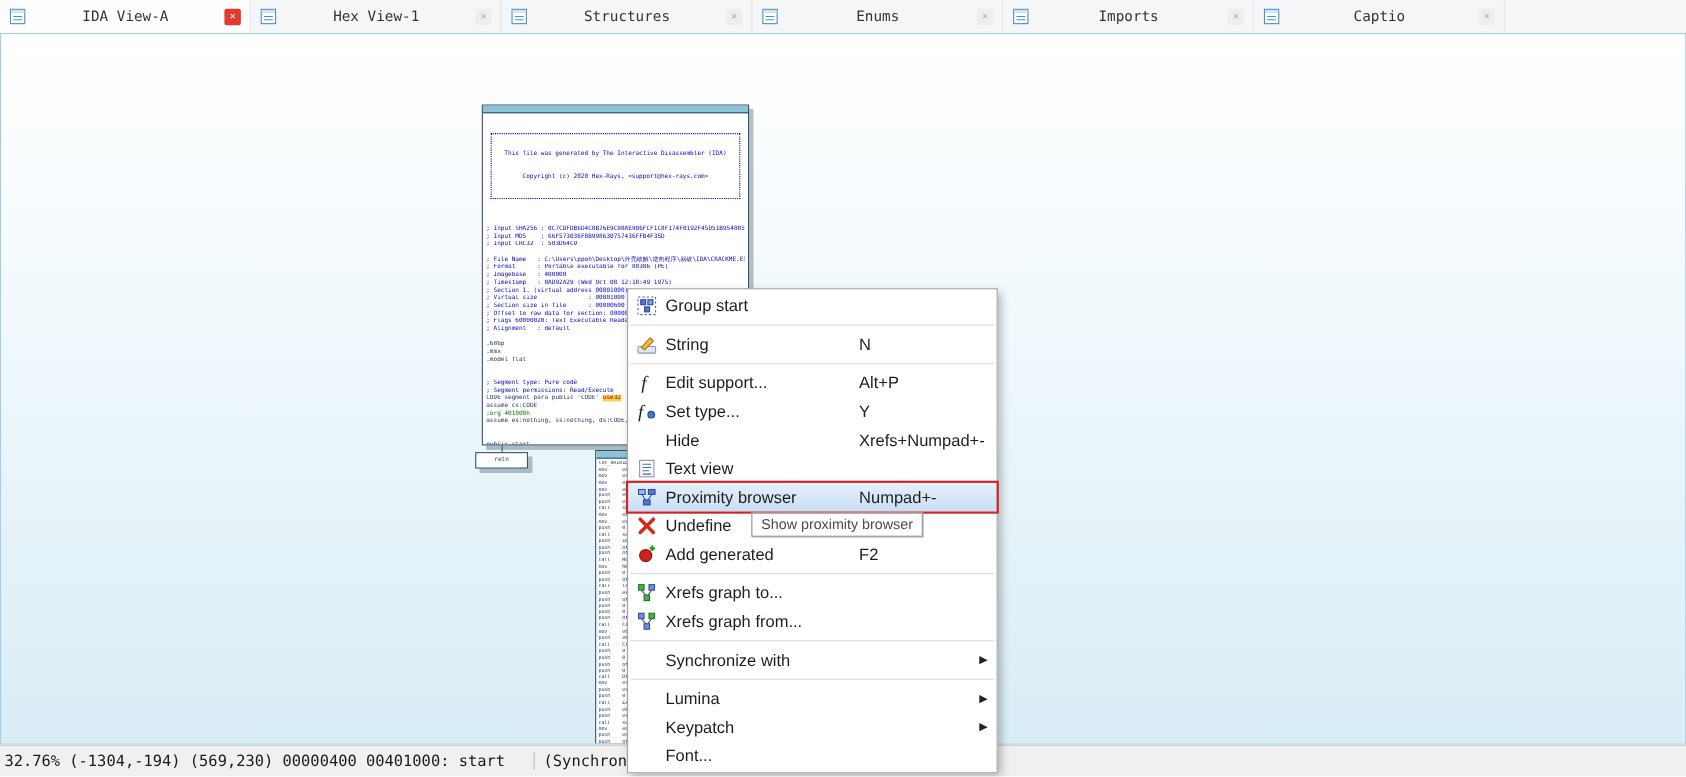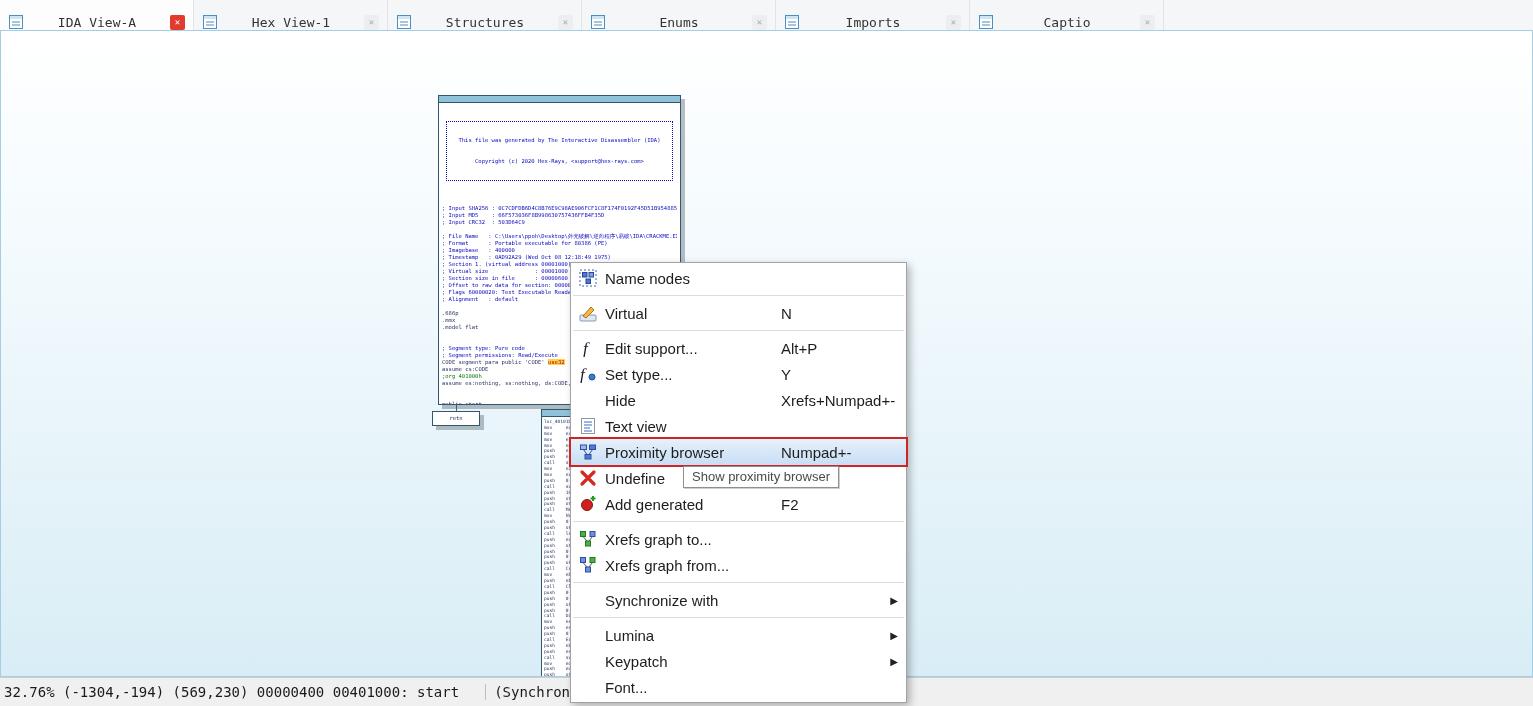--- a/index.html
+++ b/index.html
@@ -1,21 +1,21 @@
 <!DOCTYPE html>
 <html><head>
 <meta charset="utf-8">
 <style>
   html,body{margin:0;padding:0}
   body{width:1533px;height:706px;overflow:hidden;background:#fff;font-family:"Liberation Sans",sans-serif}
   .app{position:relative;width:1533px;height:706px;overflow:hidden}
 
   
   .tabbar{position:absolute;top:0;left:0;right:0;height:30px;background:#f5f6f7;border-bottom:1px solid #d9dde0;display:flex}
-  .tab{width:194px;box-sizing:border-box;display:flex;align-items:flex-end;gap:6px;padding:0 8px;border-right:1px solid #e2e5e8;font:13px "DejaVu Sans Mono",monospace;color:#333;cursor:default}
+  .tab{width:228px;box-sizing:border-box;display:flex;align-items:center;gap:6px;padding:0 8px;border-right:1px solid #e2e5e8;font:13px "DejaVu Sans Mono",monospace;color:#333;cursor:default}
   .tab.active{background:#fdfdfd}
   .tab-icon svg{width:16px;height:16px;display:block}
   .tab-label{flex:1;text-align:center;white-space:nowrap;overflow:hidden}
   .tab-close{width:15px;height:15px;line-height:15px;text-align:center;font-size:9px;color:#a7adb2;background:#eceef0;border-radius:2px}
   .tab.active .tab-close{background:#e23b2e;color:#fff;font-weight:bold}
 
   
   .canvas{position:absolute;top:30px;left:0;right:0;bottom:29px;box-sizing:border-box;border:1px solid #a5cee2;
           background:linear-gradient(180deg,#ffffff 0%,#f3fafd 35%,#d9edf6 100%);overflow:hidden}
   .node{position:absolute;background:#fff;border:1px solid #33566e;box-shadow:4px 4px 0 rgba(100,115,125,.45);overflow:hidden;box-sizing:border-box}
@@ -166,32 +166,32 @@
   <div class="menu">
       <div class="mi">
         <span class="mi-icon">
           <svg viewBox="0 0 18 18">
             <rect x="1" y="1" width="16" height="16" fill="none" stroke="#3b62c4" stroke-dasharray="2 2"></rect>
             <rect x="3.5" y="3.5" width="4.5" height="4.5" fill="#4f77d4" stroke="#27459a"></rect>
             <rect x="10" y="3.5" width="4.5" height="4.5" fill="#7f9de4" stroke="#27459a"></rect>
             <rect x="7" y="10" width="4.5" height="4.5" fill="#4f77d4" stroke="#27459a"></rect>
           </svg>
         </span>
-        <span class="mi-label">Name nodes</span>
+        <span class="mi-label">Group start</span>
         <span class="mi-short"></span>
       </div>
       <div class="msep"></div>
       <div class="mi">
         <span class="mi-icon">
           <svg viewBox="0 0 18 18">
             <rect x="1" y="11" width="16" height="6" rx="1" fill="#dfe7f5" stroke="#8a97b5"></rect>
             <path d="M4 12 L12 3 L15 6 L7 14 Z" fill="#f5b942" stroke="#a8751d"></path>
           </svg>
         </span>
-        <span class="mi-label">Virtual</span>
+        <span class="mi-label">String</span>
         <span class="mi-short">N</span>
       </div>
       <div class="msep"></div>
       <div class="mi">
         <span class="mi-icon">
           <svg viewBox="0 0 18 18">
             <text x="4" y="15" font-family="serif" font-style="italic" font-size="17" fill="#1a1a2e">f</text>
           </svg>
         </span>
         <span class="mi-label">Edit support...</span>

